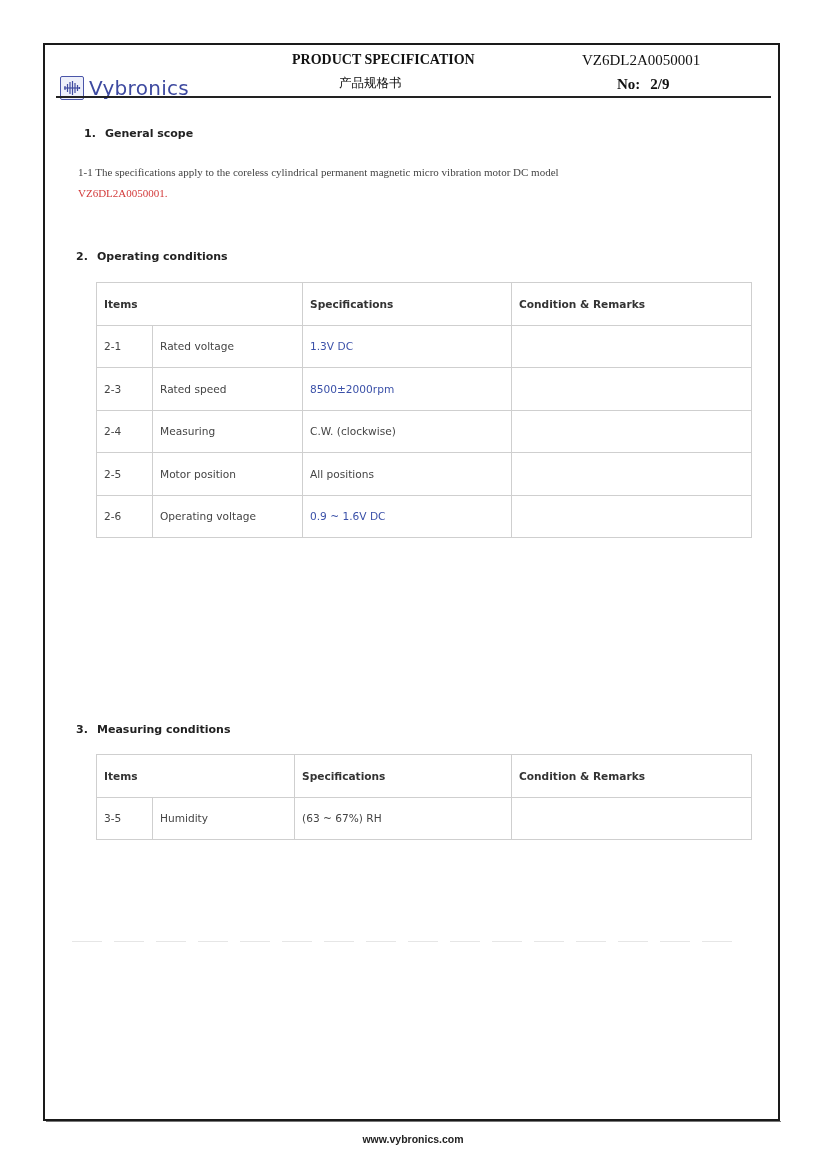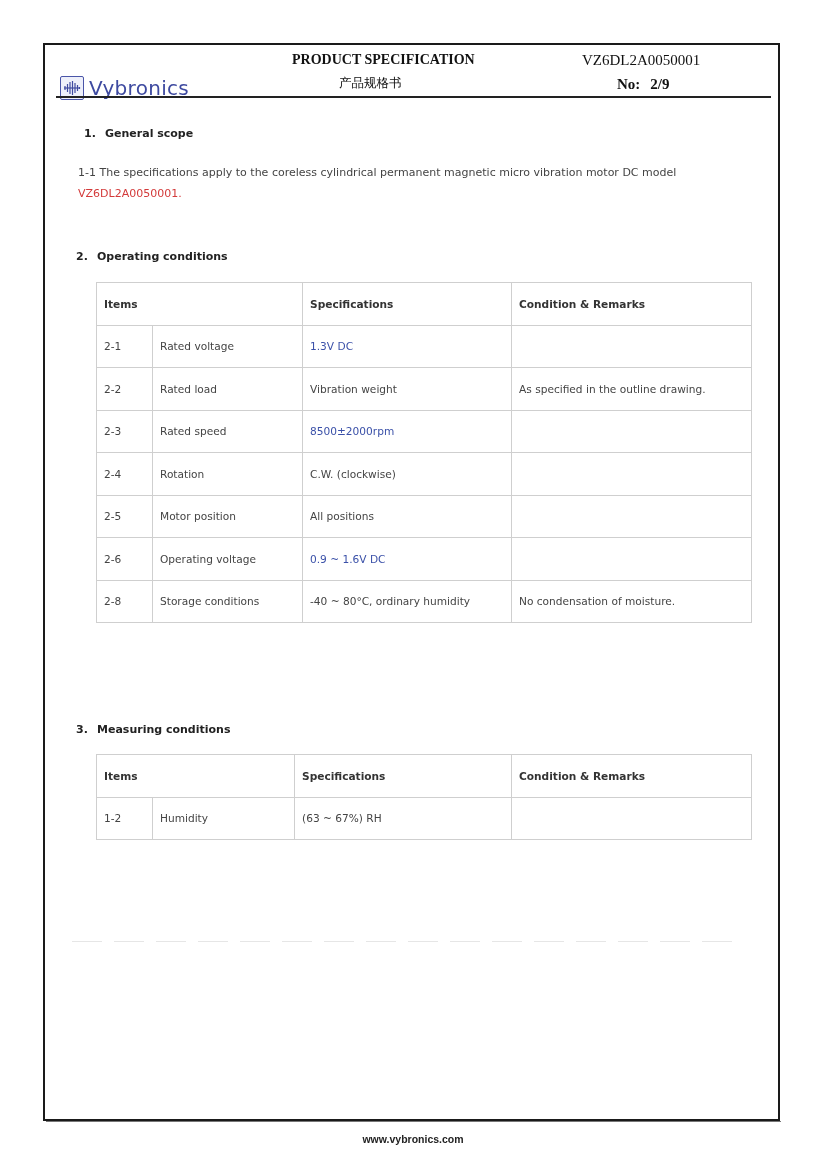--- a/index.html
+++ b/index.html
@@ -14,21 +14,21 @@
   .hdr-title { position:absolute; left:292px; top:52px; font-family:"Liberation Serif", serif; font-weight:bold; font-size:14px; color:#111; }
   .hdr-sub { position:absolute; left:339px; top:75px; font-family:"DejaVu Sans", sans-serif; font-size:12.5px; color:#111; }
   .hdr-doc { position:absolute; left:582px; top:52px; font-family:"Liberation Serif", serif; font-size:15px; color:#111; }
   .hdr-no { position:absolute; left:617px; top:76px; font-family:"Liberation Serif", serif; font-weight:bold; font-size:15px; color:#111; }
   .hdr-no span { margin-left:10px; }
   .hdr-line { position:absolute; left:56px; top:96px; width:715px; height:2px; background:#222; }
 
   
   .sec-title { position:absolute; font-family:"DejaVu Sans", sans-serif; font-weight:bold; font-size:11px; color:#222; }
   .sec-title .num { display:inline-block; width:21px; }
-  .para { position:absolute; left:78px; top:162px; font-size:11px; color:#444; line-height:21px; width:680px; }
+  .para { position:absolute; left:78px; top:162px; font-size:11px; color:#444; line-height:21px; width:680px;font-family:Liberation Serif, serif; }
   .para .model { color:#d33a3a; }
 
   
   table.spec { position:absolute; left:96px; border-collapse:collapse; font-size:10.6px; color:#444; table-layout:fixed; }
   table.spec td, table.spec th { border:1px solid #cfcfcf; padding:0 0 0 7px; text-align:left; vertical-align:middle; height:42.5px; box-sizing:border-box; }
   table.spec th { font-weight:bold; color:#333; }
   .blue { color:#3a50a8; }
   .footer { position:absolute; left:0; width:826px; top:1133px; text-align:center; font-family:Liberation Sans, sans-serif; font-weight:bold; font-size:10.5px; color:#222; }
   .faint-line { position:absolute; left:72px; top:941px; width:660px; height:1px; background:repeating-linear-gradient(90deg,#e6e6e6 0 30px,#fff 30px 42px); }
 </style>
@@ -86,54 +86,42 @@
     </tr>
   </thead>
   <tbody id="op-body">
       <tr>
         <td>2-1</td>
         <td>Rated voltage</td>
         <td class="blue">1.3V DC</td>
         <td></td>
       </tr>
       <tr>
-        <td>2-2</td>
-        <td>Rated load</td>
-        <td>Vibration weight</td>
-        <td>As specified in the outline drawing.</td>
-      </tr>
-      <tr>
         <td>2-3</td>
         <td>Rated speed</td>
         <td class="blue">8500±2000rpm</td>
         <td></td>
       </tr>
       <tr>
         <td>2-4</td>
-        <td>Rotation</td>
+        <td>Measuring</td>
         <td>C.W. (clockwise)</td>
         <td></td>
       </tr>
       <tr>
         <td>2-5</td>
         <td>Motor position</td>
         <td>All positions</td>
         <td></td>
       </tr>
       <tr>
         <td>2-6</td>
         <td>Operating voltage</td>
         <td class="blue">0.9 ~ 1.6V DC</td>
         <td></td>
-      </tr>
-      <tr>
-        <td>2-8</td>
-        <td>Storage conditions</td>
-        <td>-40 ~ 80°C, ordinary humidity</td>
-        <td>No condensation of moisture.</td>
       </tr>
     </tbody>
 </table>
 
 <div class="sec-title" style="left:76px; top:723px;">
   <span class="num">3.</span><span>Measuring conditions</span>
 </div>
 <table class="spec" style="top:754px; width:655px;">
   <colgroup>
       <col style="width:56px">
@@ -143,21 +131,21 @@
     </colgroup>
   <thead>
     <tr>
       <th colspan="2">Items</th>
       <th>Specifications</th>
       <th>Condition &amp; Remarks</th>
     </tr>
   </thead>
   <tbody id="ms-body">
       <tr>
-        <td>1-2</td>
+        <td>3-5</td>
         <td>Humidity</td>
         <td>(63 ~ 67%) RH</td>
         <td></td>
       </tr>
     </tbody>
 </table>
 
 <div class="faint-line"></div>
 
 <div class="footer">www.vybronics.com</div>

